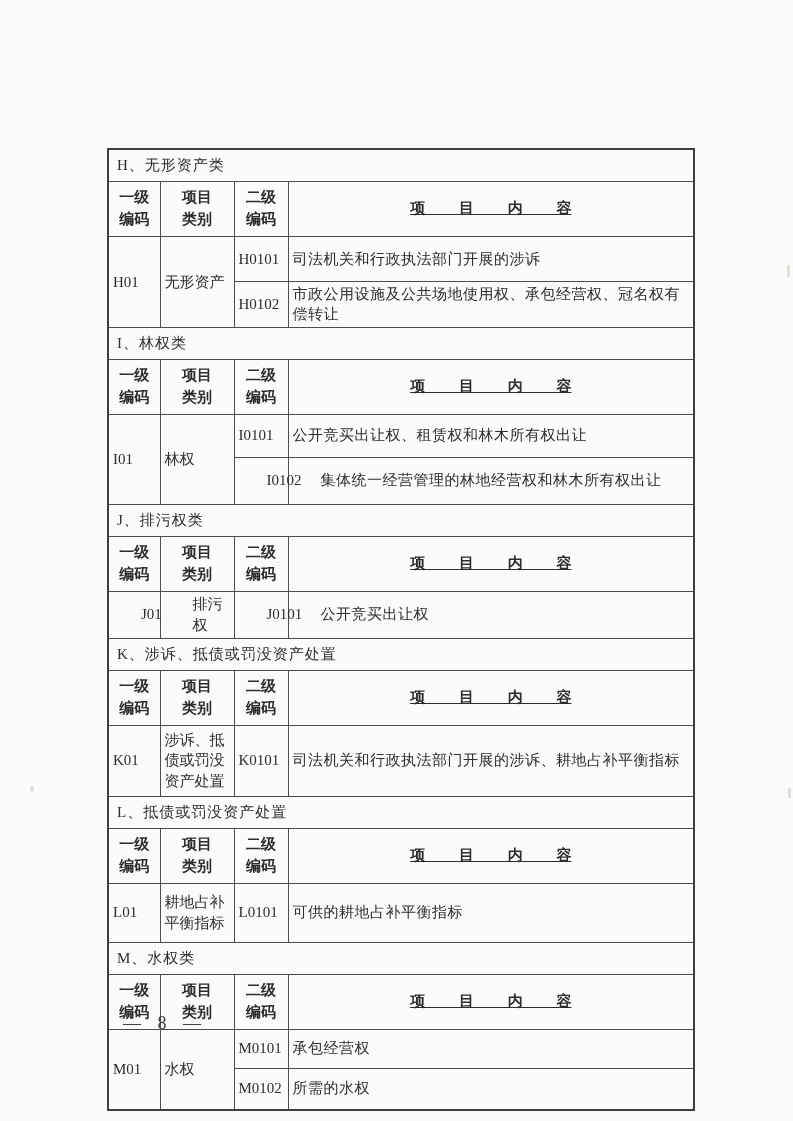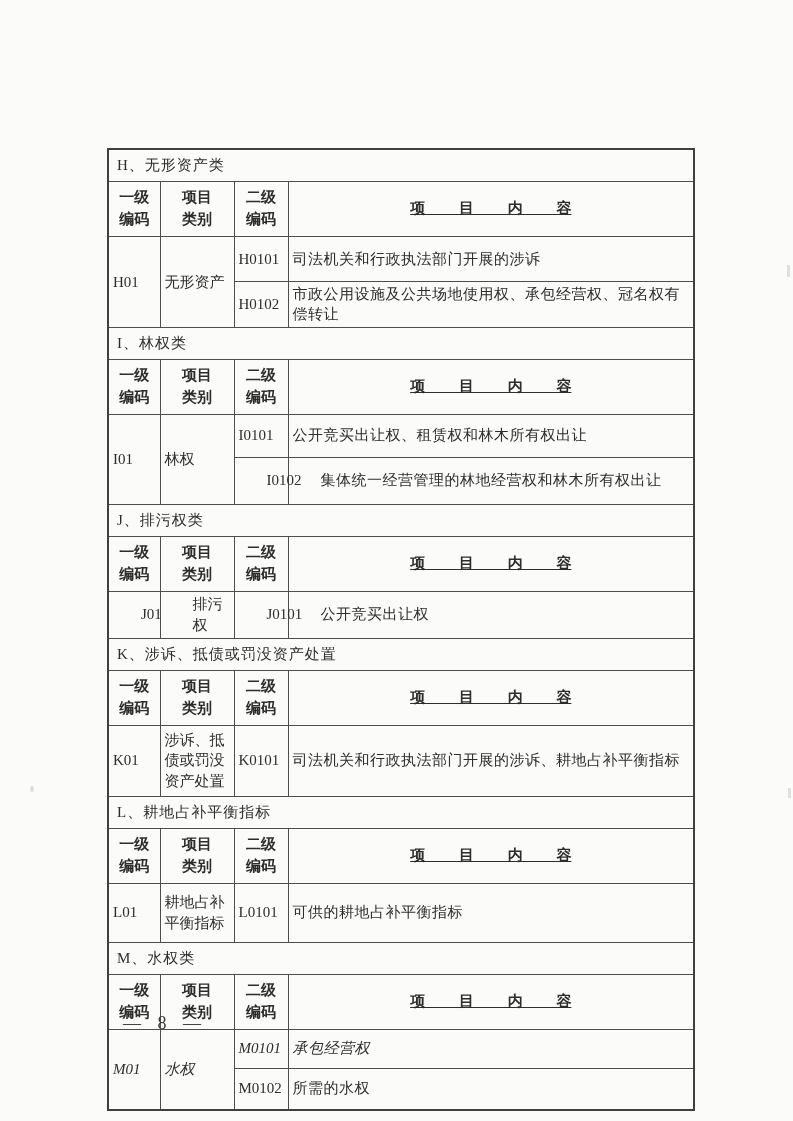--- a/index.html
+++ b/index.html
@@ -62,21 +62,21 @@
   .content-cell {
     text-align: left;
     padding-left: 10px;
     letter-spacing: 0.5px;
   }
   tr.r38 td { height: 38px; }
   tr.r40 td { height: 40px; }
   tr.r42 td { height: 42px; padding-left: 32px; }
   tr.r54 td { height: 54px; }
   tr.r66 td { height: 66px; }
-  tr.r34 td { height: 34px; font-style: italic; }
+  tr.r34 td { height: 34px; }
   tr.r36 td { height: 36px; }
   .page-footer {
     position: absolute;
     left: 123px;
     top: 1013px;
     font-size: 18px;
     color: #3a3a3a;
     letter-spacing: 6px;
   }
   .scan-artifact {
@@ -178,21 +178,21 @@
       <td class="c4h">项 目 内 容</td>
     </tr>
     <tr class="r66">
       <td class="code-cell">K01</td>
       <td class="cat-cell">涉诉、抵债或罚没资产处置</td>
       <td class="subcode-cell">K0101</td>
       <td class="content-cell">司法机关和行政执法部门开展的涉诉、耕地占补平衡指标</td>
     </tr>
 
     <tr class="sec-title">
-      <td colspan="4">L、耕地占补平衡指标</td>
+      <td colspan="4">L、抵债或罚没资产处置</td>
     </tr>
     <tr class="hdr">
       <td>一级
 编码</td>
       <td>项目
 类别</td>
       <td>二级
 编码</td>
       <td class="c4h">项 目 内 容</td>
     </tr>

